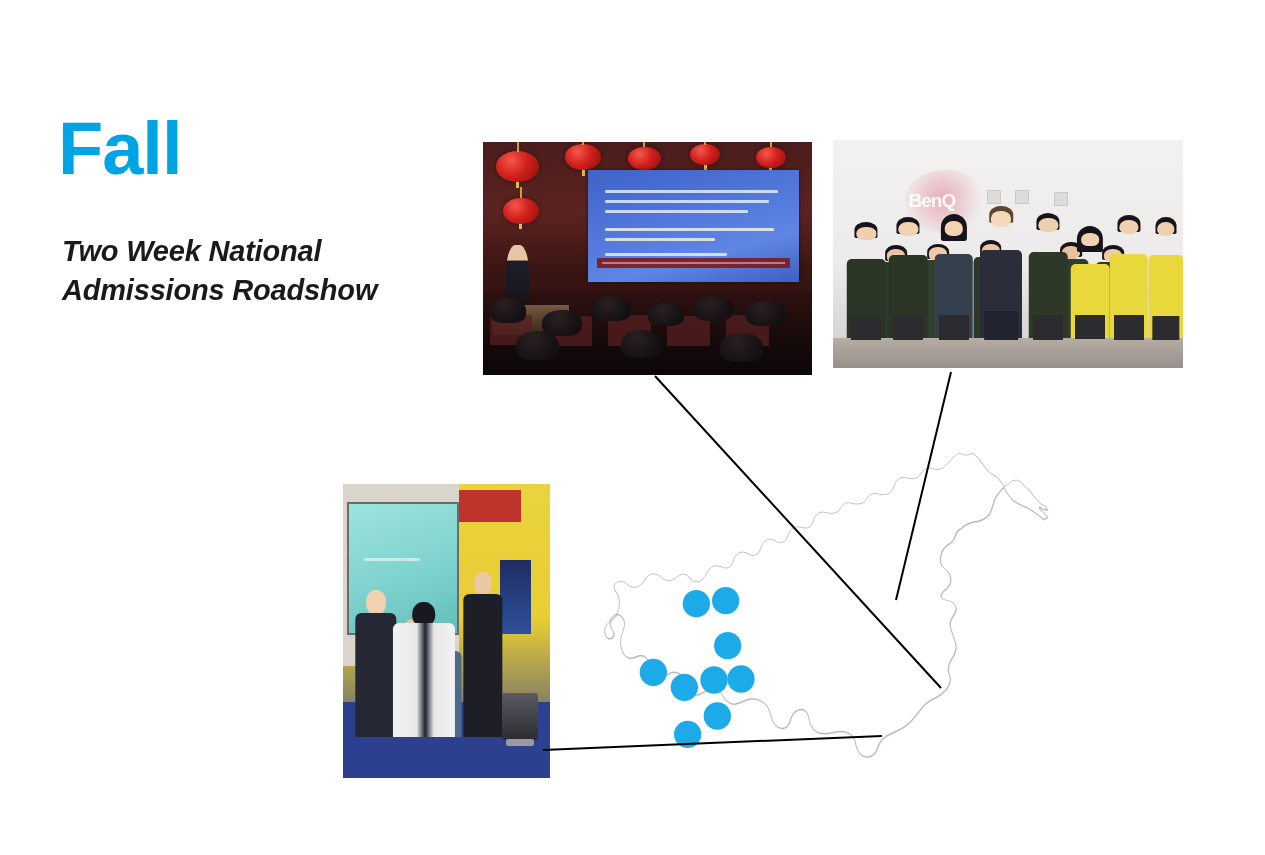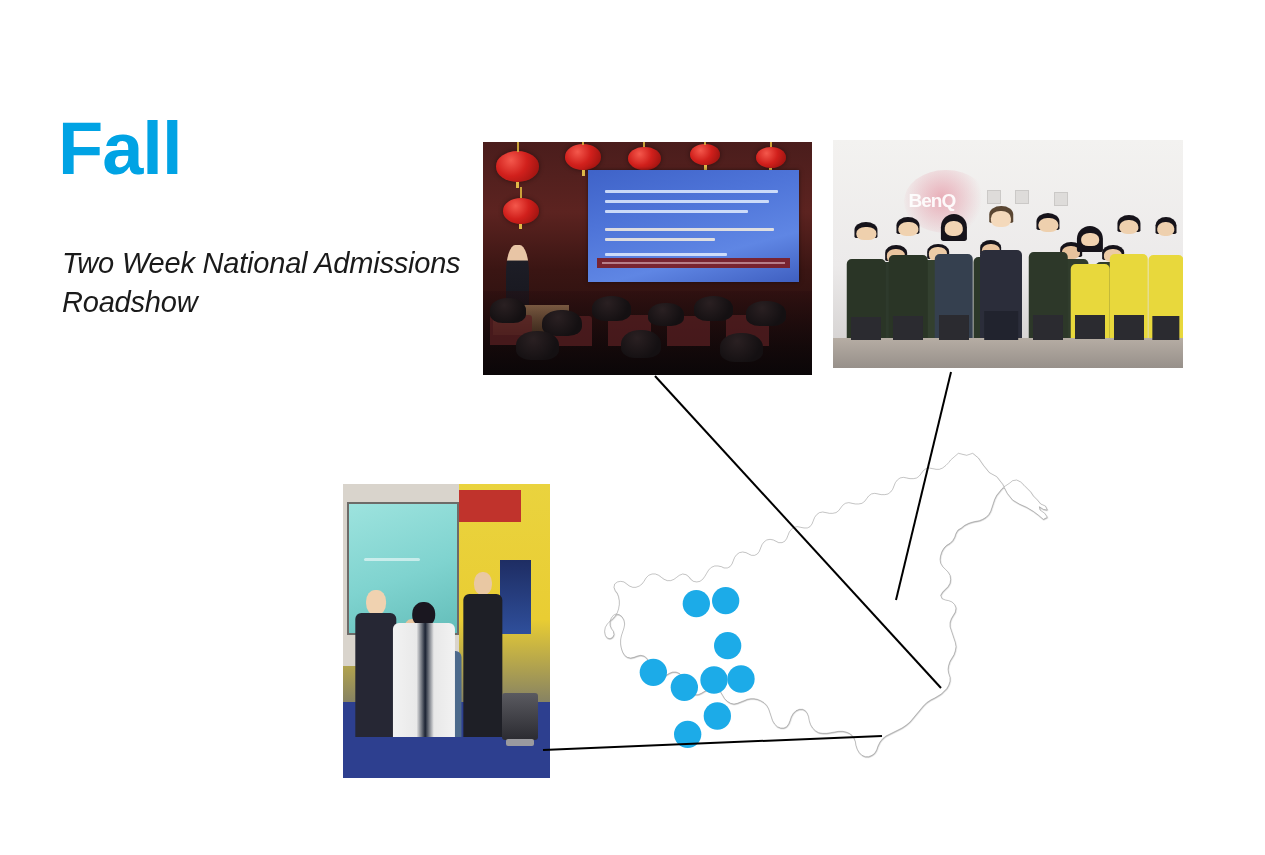--- a/index.html
+++ b/index.html
@@ -24,24 +24,23 @@
   }
   #season-heading{
     position:absolute;left:58px;top:112px;
     font-size:74px;font-weight:bold;
     letter-spacing:-1px;
     color:#00a3e4;
     line-height:1.0;
   }
   #season-subtitle{
     position:absolute;left:62px;top:232px;width:400px;
-    font-size:29px;font-style:italic;font-weight:400;
+    font-size:29px;font-style:italic;font-weight:700;
     color:#1a1a1a;line-height:1.35;
     letter-spacing:-0.2px;
-    margin-top:12px;
   }
 
   
   .photo{position:absolute;overflow:hidden;background:#333;}
 
   
   #photo-auditorium{left:483px;top:142px;width:329px;height:233px;}
   .aud-bg{position:absolute;inset:0;background:
       linear-gradient(180deg,#4a1d1c 0%, #5c2320 30%, #3a1513 55%, #1b0d0c 100%);}
   .aud-screen{position:absolute;left:32%;top:12%;width:64%;height:48%;

